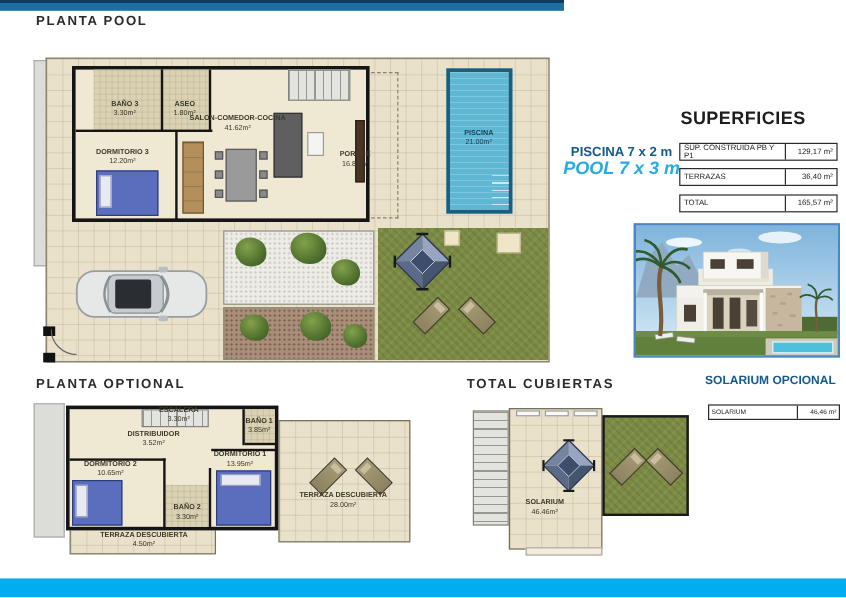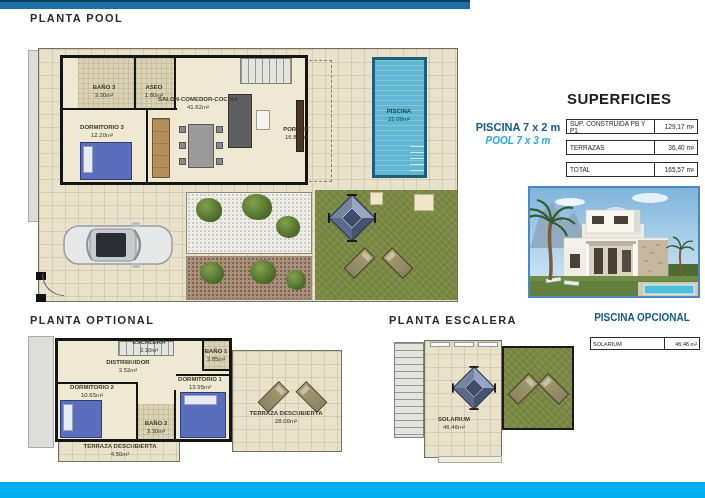--- a/index.html
+++ b/index.html
@@ -38,21 +38,21 @@
   .bed.h::before{left:2px;top:3px;width:8px;height:70%}
   .bed.v::before{left:3px;top:2px;width:70%;height:8px}
   .lounger{position:absolute;width:15px;height:30px;background:linear-gradient(#A79C74,#8C8260);border:1px solid #45412F}
   .lounger::before{content:"";position:absolute;left:2px;top:2px;right:2px;height:5px;background:#C9BFA0}
   .bush{position:absolute;border-radius:48% 52% 45% 55%;
         background:radial-gradient(circle at 38% 32%,#82A24C,#50702E 62%,#3C5722 95%)}
   .chair{position:absolute;width:7px;height:7px;background:#8A8A8A;border:1px solid #555}
   .sofa{background:#5F5F5F;border:1px solid #333}
   .kitchen{background:#B38F5C;border:1px solid #6B5432;background-image:linear-gradient(rgba(0,0,0,.15) 1px,transparent 1px);background-size:100% 12px}
   .note-es{font-weight:bold;font-size:11px;color:#145A8C;line-height:14px}
-  .note-en{font-weight:bold;font-style:italic;font-size:10px;color:#29ABE2;line-height:14px}
+  .note-en{font-weight:bold;font-style:italic;font-size:15px;color:#29ABE2;line-height:14px}
   .note-es.sm,.note-en.sm{font-size:10px;line-height:12px}
   .sup-title{font-weight:bold;font-size:15px;color:#1D1D1D;letter-spacing:.4px}
   .trow{position:absolute;display:flex;border:1px solid #2B2B2B;background:#FFF}
   .trow .lc{flex:1;border-right:1px solid #2B2B2B;padding:2px 3px;font-size:6.5px;color:#222;display:flex;align-items:center}
   .trow .vc{width:42px;padding:2px 3px;font-size:6.5px;color:#222;display:flex;align-items:center;justify-content:flex-end}
   .trow.mini .lc{font-size:5.5px;padding:1px 2px}
   .trow.mini .vc{font-size:5.5px;width:34px;padding:1px 2px}
   .render-frame{border:2px solid #4C86C4;background:#BFD9EC}
   .stepstone{background:#EFE6C8;border:1px solid #C0B692}
   .gatepost{background:#111;position:absolute}
@@ -308,21 +308,21 @@
     <div class="rl" style="left:92px;top:121px">
       <span>TERRAZA DESCUBIERTA</span>
       <span class="ar">4.50m²</span>
     </div>
     <div class="rl" style="left:258px;top:88px">
       <span>TERRAZA DESCUBIERTA</span>
       <span class="ar">28.00m²</span>
     </div>
   </div>
 
-  <div class="ab sec-title" style="left:389px;top:314px">PLANTA ESCALERA</div>
+  <div class="ab sec-title" style="left:389px;top:314px">TOTAL CUBIERTAS</div>
 
   <div class="ab" style="left:388px;top:330px;width:190px;height:135px">
     <div class="ab stairsV" style="left:6px;top:12px;width:30px;height:96px"></div>
     <div class="ab tile" style="left:36px;top:10px;width:78px;height:118px"></div>
     <div class="ab" style="left:42px;top:12px;width:20px;height:5px;background:#FAFAF6;border:1px solid #999"></div>
     <div class="ab" style="left:66px;top:12px;width:20px;height:5px;background:#FAFAF6;border:1px solid #999"></div>
     <div class="ab" style="left:90px;top:12px;width:20px;height:5px;background:#FAFAF6;border:1px solid #999"></div>
     <div class="ab grass" style="left:114px;top:16px;width:72px;height:84px;border:2px solid #1A1A1A"></div>
     <div class="lounger" style="left:128px;top:44px;transform:rotate(45deg)"></div>
     <div class="lounger" style="left:158px;top:44px;transform:rotate(-45deg)"></div>
@@ -339,21 +339,21 @@
       <rect x="46" y="19" width="3" height="10" fill="#1A1A1A"></rect>
     </svg>
     <div class="ab" style="left:50px;top:126px;width:64px;height:7px;background:#F2ECD8;border:1px solid #AAA"></div>
     <div class="rl" style="left:66px;top:94px">
       <span>SOLARIUM</span>
       <span class="ar">46.46m²</span>
     </div>
   </div>
 
   <div class="ab" style="left:582px;top:312px;width:120px;text-align:center">
-    <div class="note-es sm">PISCINA OPCIONAL</div>
+    <div class="note-es sm">SOLARIUM OPCIONAL</div>
   </div>
   <div class="trow mini" style="left:590px;top:337px;width:110px;height:13px">
     <div class="lc">SOLARIUM</div>
     <div class="vc">46,46 m²</div>
   </div>
 
   <div class="ab bar-bottom" style="left:0;top:482px;width:705px;height:16px"></div>
 </div>
 
 </body></html>

